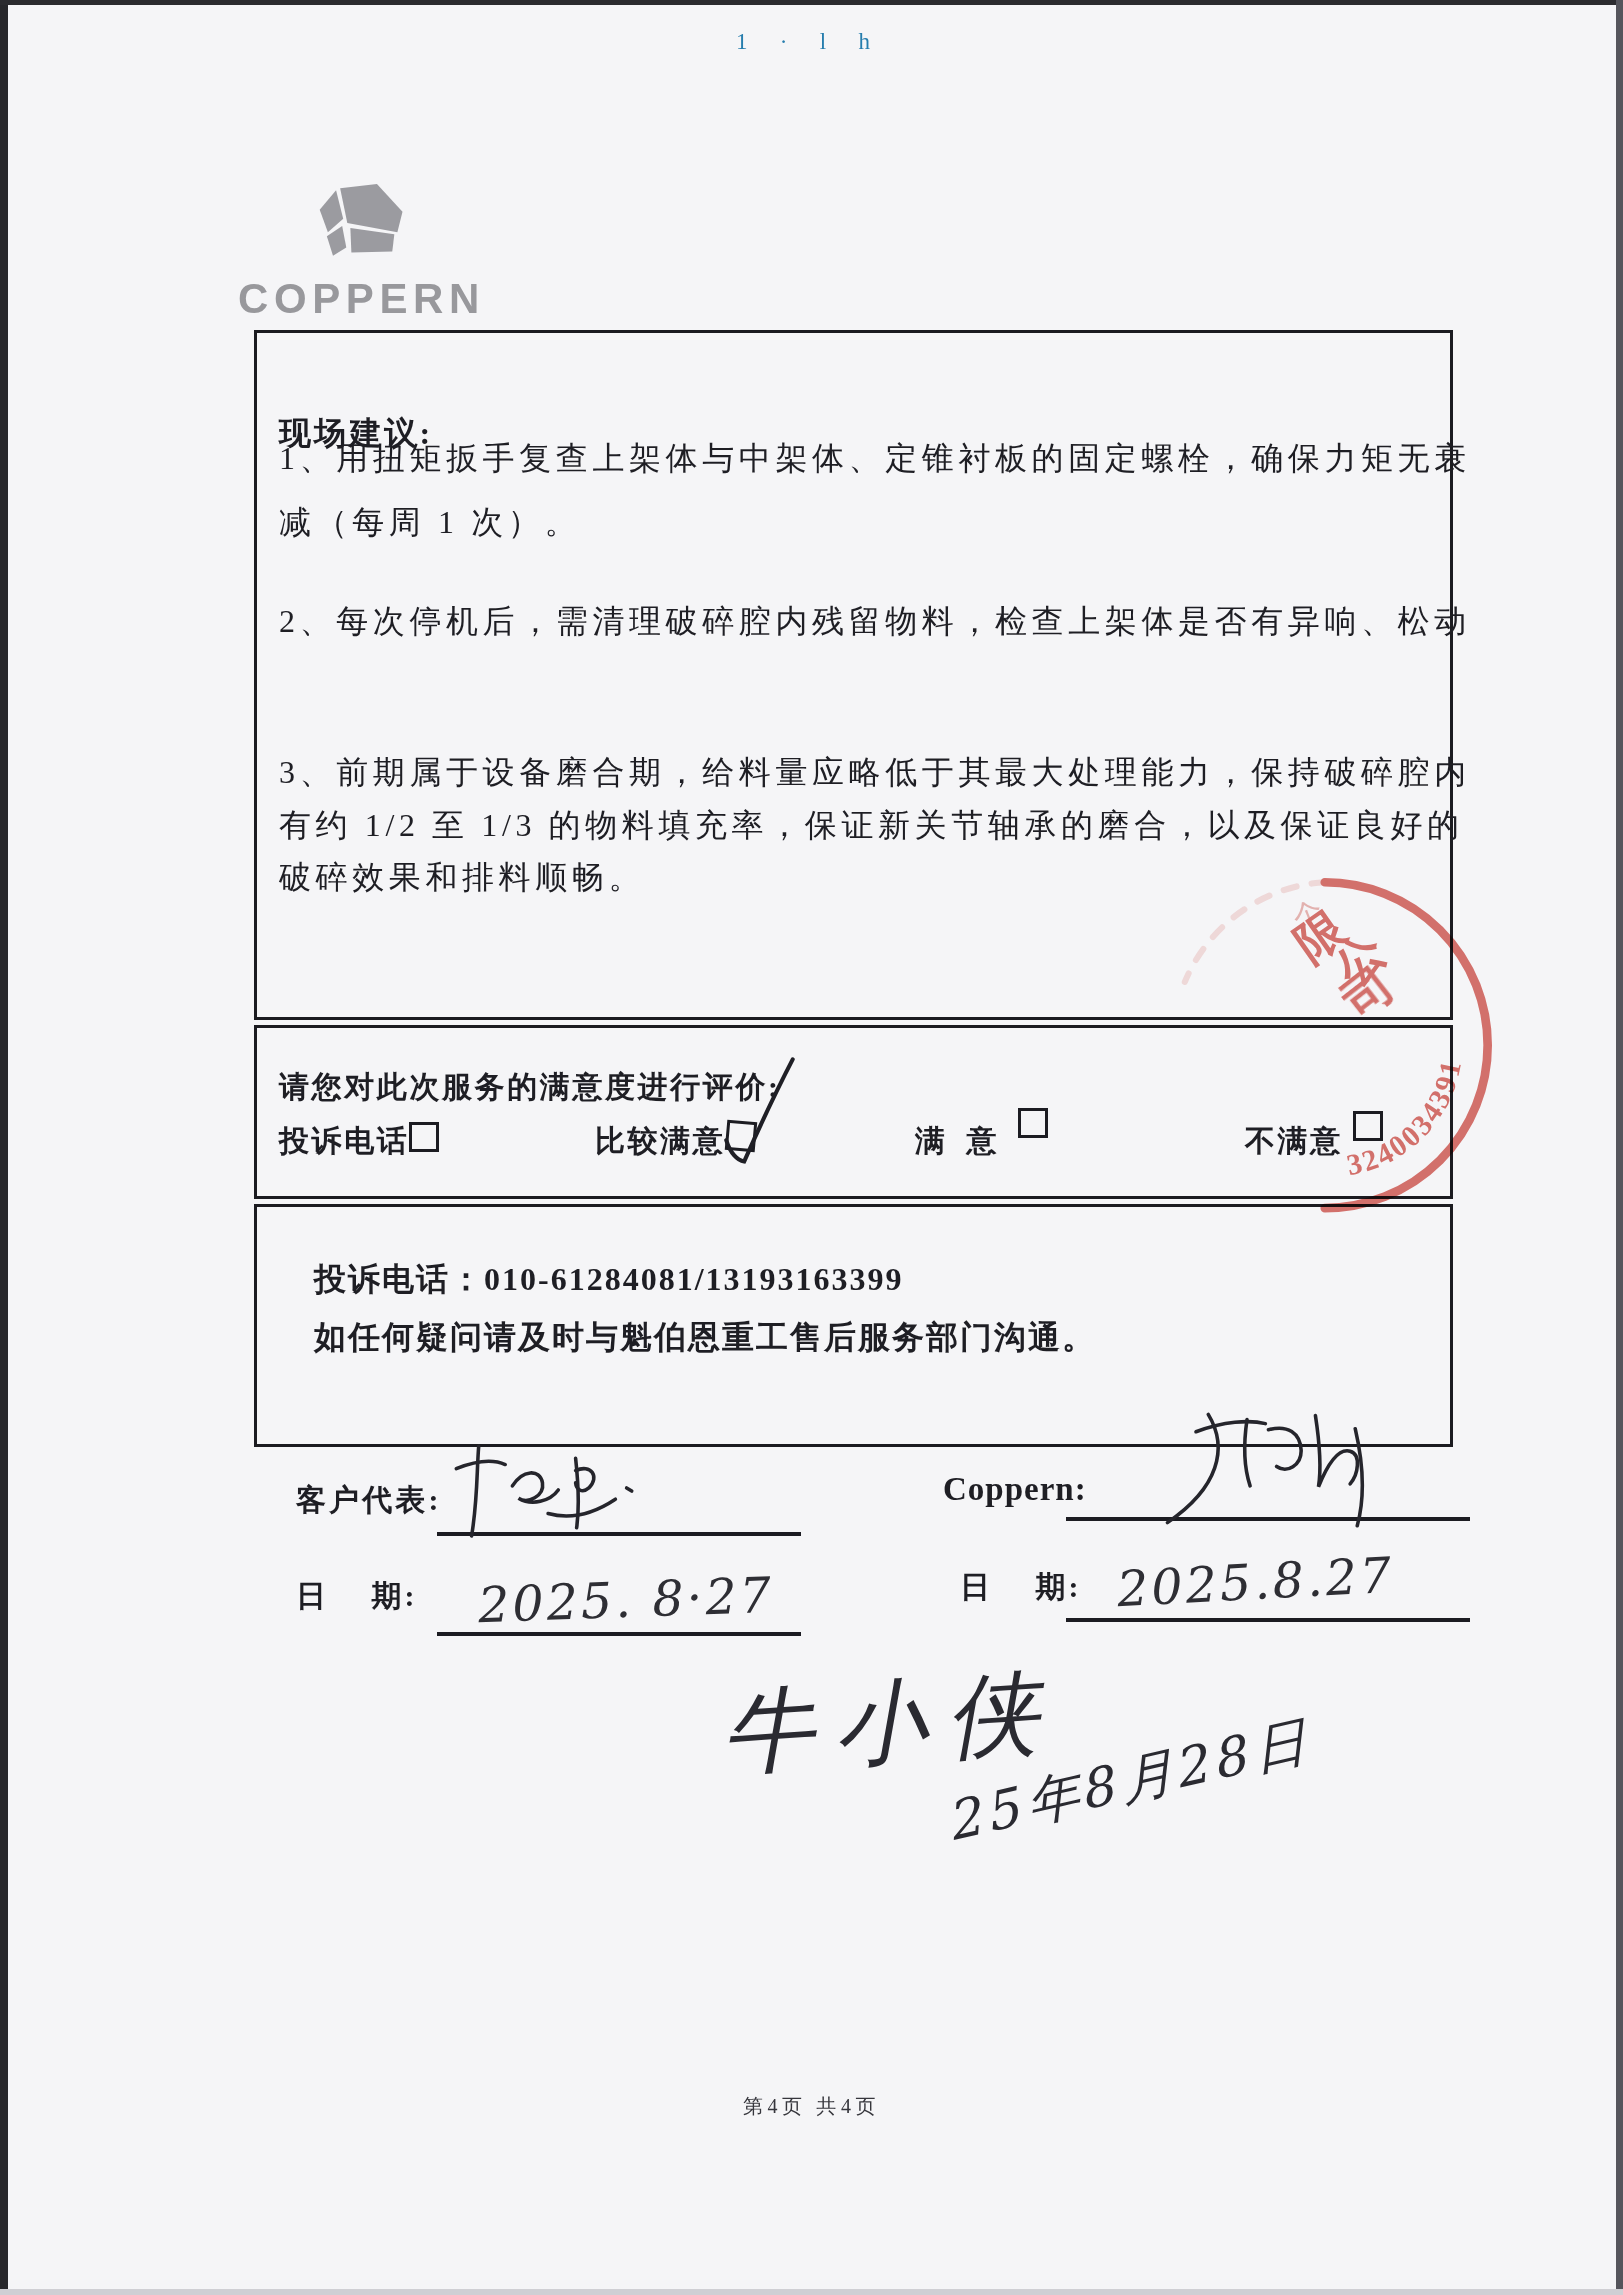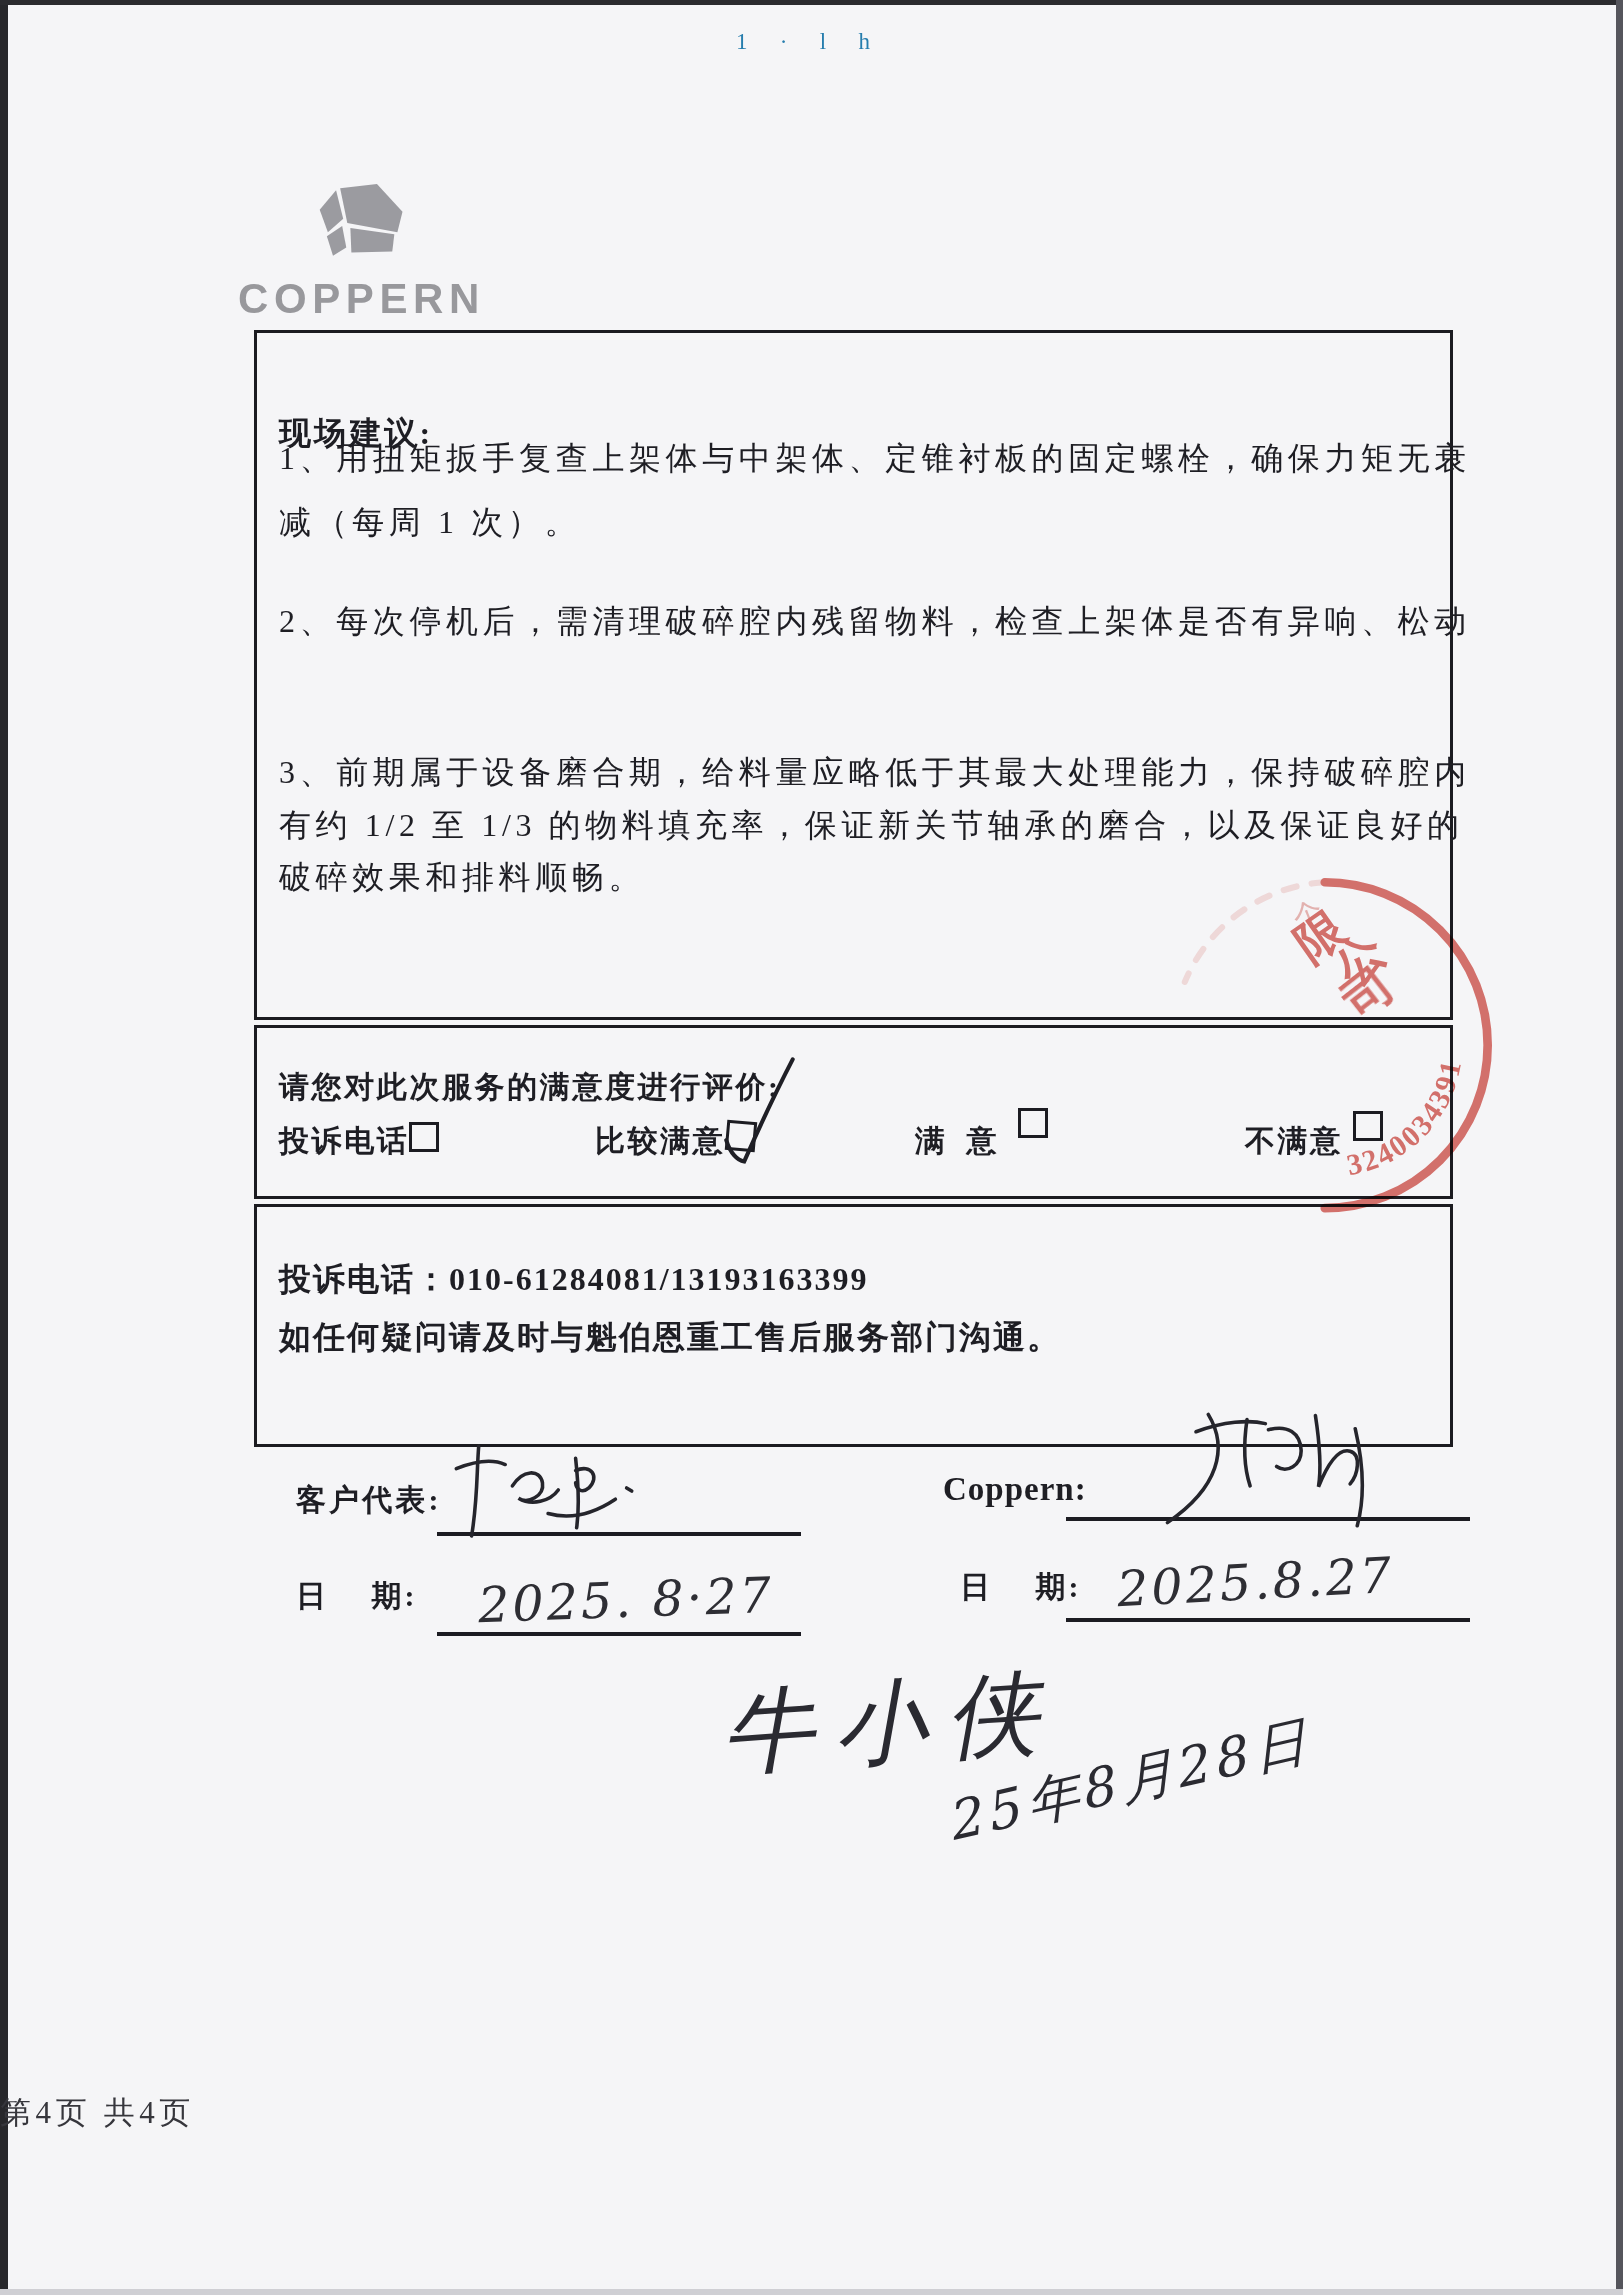--- a/index.html
+++ b/index.html
@@ -31,33 +31,33 @@
   .box2{top:1025px;height:174px;}
   .box3{top:1204px;height:243px;}
   .body-line{font-size:32px;letter-spacing:4.6px;}
   .sec-title{font-size:32px;letter-spacing:3.1px;font-weight:700;margin-top:36px;}
   
   .opt-label{font-size:30px;font-weight:700;letter-spacing:2.6px;}
   .wide-ls{letter-spacing:21.5px;}
   .cbox{position:absolute;width:30px;height:30px;border:3.1px solid #1c1c22;box-sizing:border-box;}
   .tick-svg{position:absolute;overflow:visible;}
   
-  .contact-line{font-size:32px;font-weight:700;letter-spacing:2px;}
+  .contact-line{font-size:32px;font-weight:700;letter-spacing:2px;margin-left:35px;}
   
   .sig-label{font-size:30px;font-weight:700;letter-spacing:3.1px;margin-left:17px;}
   .lat-label{font-size:33px;font-weight:700;letter-spacing:1px;}
   .u-line{position:absolute;height:3.6px;background:#1c1c22;}
   .hand{
     font-style:italic;color:#2e2e34;
     font-family:"DejaVu Serif","Liberation Serif",serif;
   }
   .hand-date{font-size:49px;letter-spacing:3.1px;}
   .note-name{font-size:92px;letter-spacing:20.4px;font-weight:400;color:#2a2a31;transform:rotate(-4deg);transform-origin:left top;}
   .note-date{font-size:53px;letter-spacing:5.1px;color:#2a2a31;transform:rotate(-13deg) skewX(-6deg);transform-origin:left top;}
-  .footer{left:0;right:0;width:1623px;text-align:left;top:2095px;font-size:31px;letter-spacing:4.6px;color:#36363c;}
+  .footer{left:0;right:0;width:1623px;text-align:center;top:2095px;font-size:20px;letter-spacing:4.6px;color:#36363c;}
   .sig-svg{position:absolute;overflow:visible;}
   .stamp-svg{position:absolute;left:1145px;top:808px;width:478px;height:460px;mix-blend-mode:multiply;}
 </style>
 </head>
 <body>
 
 <div class="page">
 
   <div class="edge-left"></div>
   <div class="edge-top"></div>

